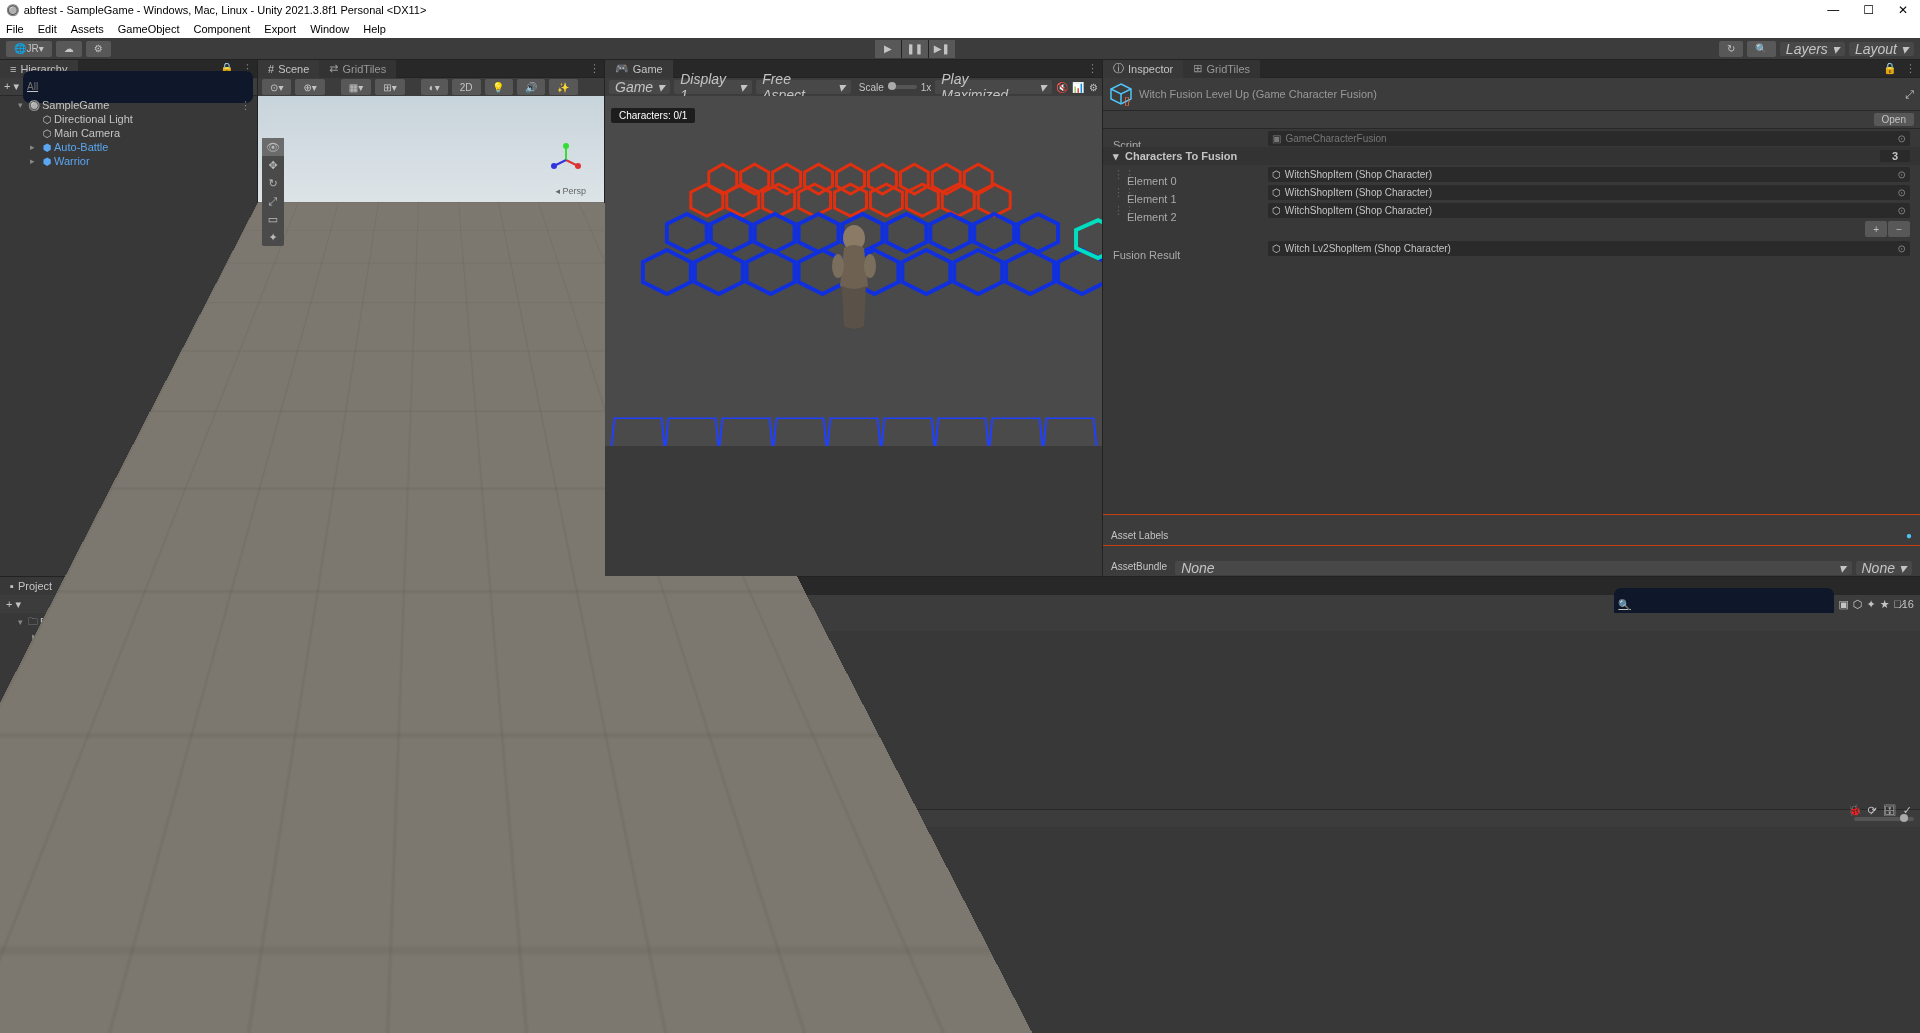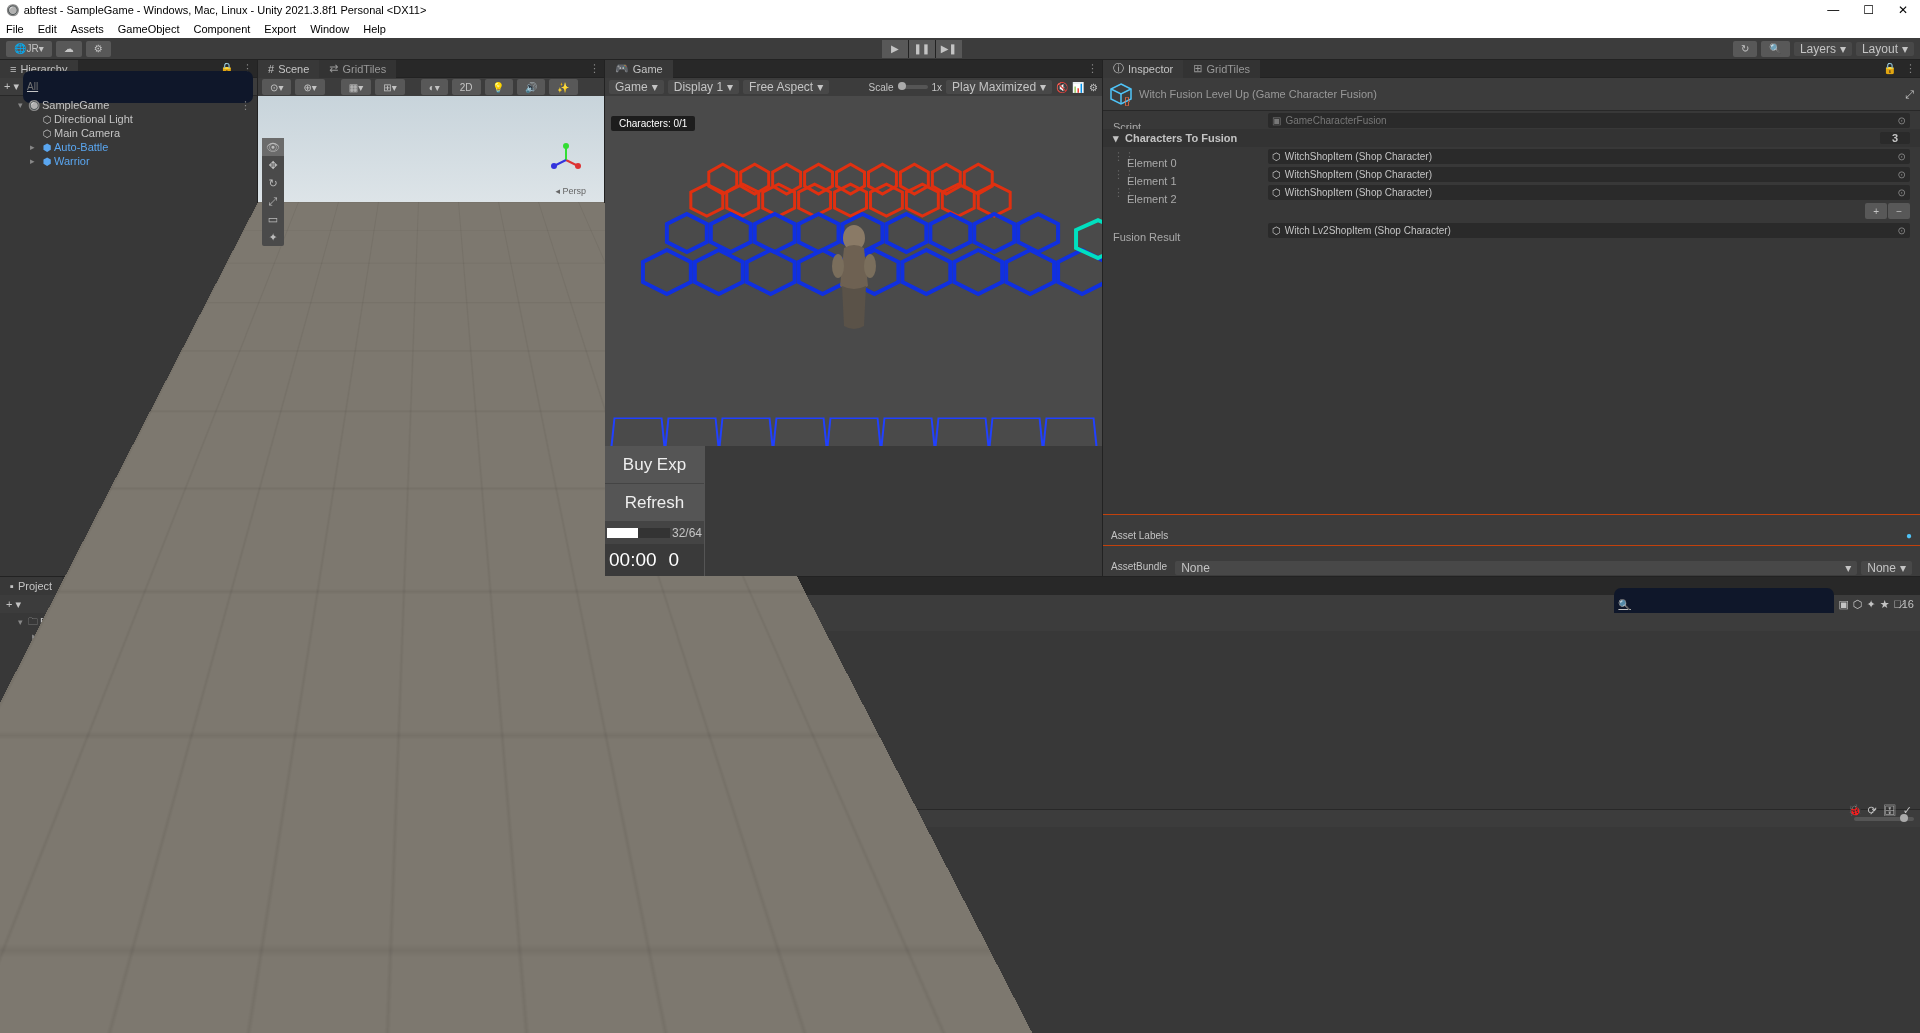--- a/index.html
+++ b/index.html
@@ -18,41 +18,41 @@
 
 .panel { background: #383838; border-right: 1px solid #222; display: flex; flex-direction: column; }
 .tabrow { background: #282828; height: 18px; display: flex; align-items: center; border-bottom: 1px solid #222; }
 .tab { background: #383838; padding: 1px 10px; height: 18px; display: flex; align-items: center; gap: 4px; font-size: 11px; }
 .tab.inactive { background: #333; color: #999; }
 .tabrow .spacer { flex: 1; }
 .tabrow .ticon { padding: 0 4px; color: #888; font-size: 11px; }
 
 .subbar { background: #3c3c3c; height: 18px; display: flex; align-items: center; padding: 0 4px; gap: 4px; border-bottom: 1px solid #282828; }
 .search { background: #0f172a; border: none; color: #c4c4c4; flex: 1; height: 14px; padding: 16px 4px; border-radius: 7px; font-size: 10px; text-decoration: underline; }
-.dd { background: #484848; border: none; color: #c4c4c4; padding: 0 6px; height: 14px; font-size: 12px; display: inline-flex; align-items: center; gap: 4px; border-radius: 2px; }
+.dd { background: #484848; border: none; color: #c4c4c4; padding: 0 6px; height: 14px; font-size: 14px; display: inline-flex; align-items: center; gap: 4px; border-radius: 2px; font-style: italic; }
 
 .tree { padding: 2px 0; font-size: 11px; overflow: auto; flex: 1; }
 .tree-row { display: flex; align-items: center; height: 14px; padding-left: 4px; cursor: default; }
 .tree-row.selected { background: #3e5f8a; color: #fff; }
 .tree-row .arrow { width: 10px; font-size: 9px; color: #888; }
 .tree-row .ico { width: 14px; font-size: 10px; text-align: center; }
 .tree-row .ico.blue { color: #5aa6f0; }
 
 .scene-view { position: relative; background: linear-gradient(#b5c7d3 0%, #cfd8dc 22%, #8e8981 22%, #7a766e 100%); }
 .scene-toolbar { position: absolute; top: 18px; left: 0; right: 0; height: 18px; background: #3c3c3c; display: flex; align-items: center; padding: 0 4px; gap: 4px; }
 .scene-tools { position: absolute; left: 4px; top: 42px; background: #4a4a4a; border-radius: 2px; display: flex; flex-direction: column; }
 .scene-tools .stool { width: 22px; height: 18px; display: flex; align-items: center; justify-content: center; color: #bbb; font-size: 11px; }
 .scene-tools .stool.active { background: #6b6b6b; }
 .gizmo { position: absolute; right: 18px; top: 44px; width: 40px; height: 40px; }
 .persp { position: absolute; right: 18px; top: 90px; font-size: 9px; color: #666; }
 
 .game-view { display: flex; flex-direction: column; }
 .game-top { background: #3c3c3c; height: 18px; display: flex; align-items: center; padding: 0 4px; gap: 4px; font-size: 10px; }
 .game-canvas { flex: 1; background: #4a4a4a; position: relative; overflow: hidden; }
-.char-counter { position: absolute; left: 6px; top: 20px; background: rgba(0,0,0,0.6); color: #fff; padding: 2px 8px; font-size: 10px; border-radius: 2px; }
+.char-counter { position: absolute; left: 6px; top: 12px; background: rgba(0,0,0,0.6); color: #fff; padding: 2px 8px; font-size: 10px; border-radius: 2px; }
 .character { position: absolute; left: 50%; top: 120px; transform: translateX(-50%); width: 60px; height: 120px; }
 .slotbar { position: absolute; bottom: 122px; left: 0; right: 0; height: 42px; display: flex; justify-content: center; gap: 2px; }
 .slot { border: 2px solid #2040ff; width: 52px; height: 40px; transform: perspective(200px) rotateX(40deg); }
 .bottom-ui { position: absolute; bottom: 0; left: 0; right: 0; height: 130px; background: #3a3a3a; display: flex; }
 .bottom-left { width: 100px; display: flex; flex-direction: column; border-right: 1px solid #555; }
 .bigbtn { flex: 0 0 38px; background: #555; color: #eee; display: flex; align-items: center; justify-content: center; font-size: 17px; border-bottom: 1px solid #444; }
 .progrow { flex: 0 0 22px; background: #444; display: flex; align-items: center; font-size: 12px; }
 .progbar { flex: 1; height: 10px; background: #333; margin: 0 2px; position: relative; }
 .progfill { height: 100%; background: #fff; width: 50%; }
 .timerow { flex: 1; display: flex; align-items: center; font-size: 19px; color: #fff; padding-left: 4px; gap: 12px; }
@@ -311,34 +311,20 @@
           <div class="slot"></div>
           <div class="slot"></div>
           <div class="slot"></div>
           <div class="slot"></div>
           <div class="slot"></div>
           <div class="slot"></div>
           <div class="slot"></div>
       </div>
 
       <div class="bottom-ui">
-        <div class="bottom-left">
-          <div class="bigbtn">Buy Exp</div>
-          <div class="bigbtn">Refresh</div>
-          <div class="progrow">
-            <div class="progbar">
-                <div class="progfill"></div>
-              </div>
-            <span style="padding-right:2px">32/64</span>
-          </div>
-          <div class="timerow">
-            <span>00:00</span>
-            <span>0</span>
-          </div>
-        </div>
         <div style="flex:1;background:#3a3a3a"></div>
       </div>
     </div>
   </div>
 
   <div class="panel inspector" style="border-right:none">
     <div class="tabrow">
       <div class="tab">ⓘ <span>Inspector</span></div>
       <div class="tab inactive">⊞ <span>GridTiles</span></div>
       <div class="spacer"></div>
@@ -347,20 +333,23 @@
     </div>
     <div class="insp-header">
       <svg width="24" height="24" viewBox="0 0 24 24">
           <polygon points="12,2 22,7 22,17 12,22 2,17 2,7" fill="none" stroke="#4fc3f7" stroke-width="1.5"></polygon>
           <polyline points="2,7 12,12 22,7" fill="none" stroke="#4fc3f7" stroke-width="1.5"></polyline>
           <line x1="12" y1="12" x2="12" y2="22" stroke="#4fc3f7" stroke-width="1.5"></line>
           <text x="15" y="22" font-size="9" fill="#ff7043">{}</text>
         </svg>
       <span style="color:#999">Witch Fusion Level Up (Game Character Fusion)</span>
       <span style="margin-left:auto">⤢</span>
+    </div>
+    <div class="insp-openrow">
+      <span class="openbtn">Open</span>
     </div>
     <div class="proprow">
       <span class="label">Script</span>
       <div class="val">
           <div class="objfield" style="color:#777">▣ <span>GameCharacterFusion</span><span class="circ">⊙</span></div>
         </div>
     </div>
     <div class="proprow header">
       <span class="arrow" style="width:12px">▾</span>
       <span style="flex:1">Characters To Fusion</span>

